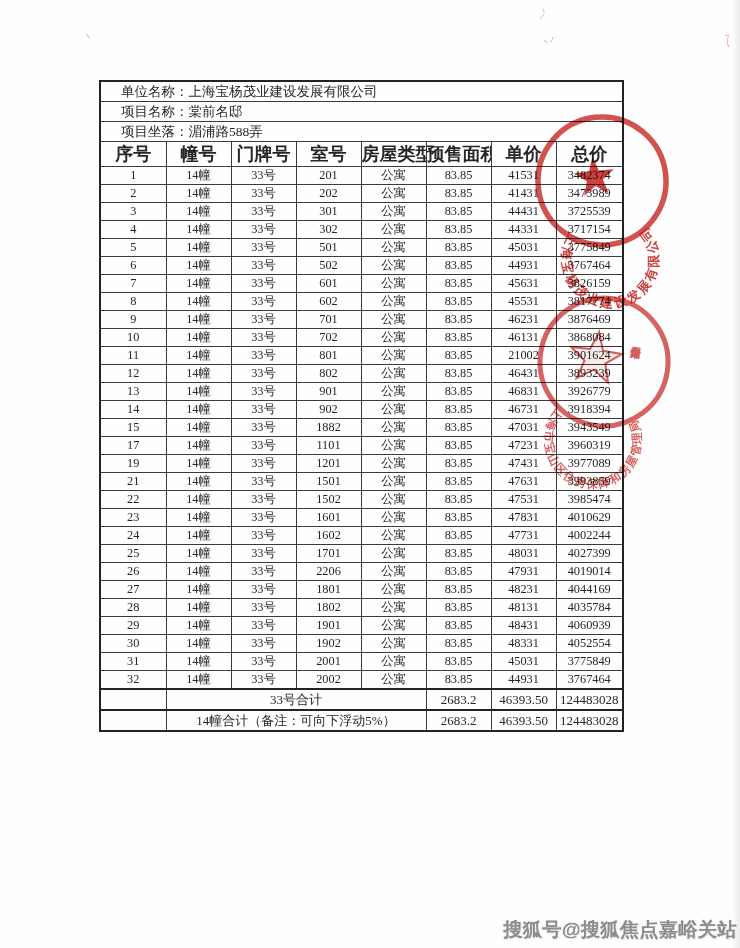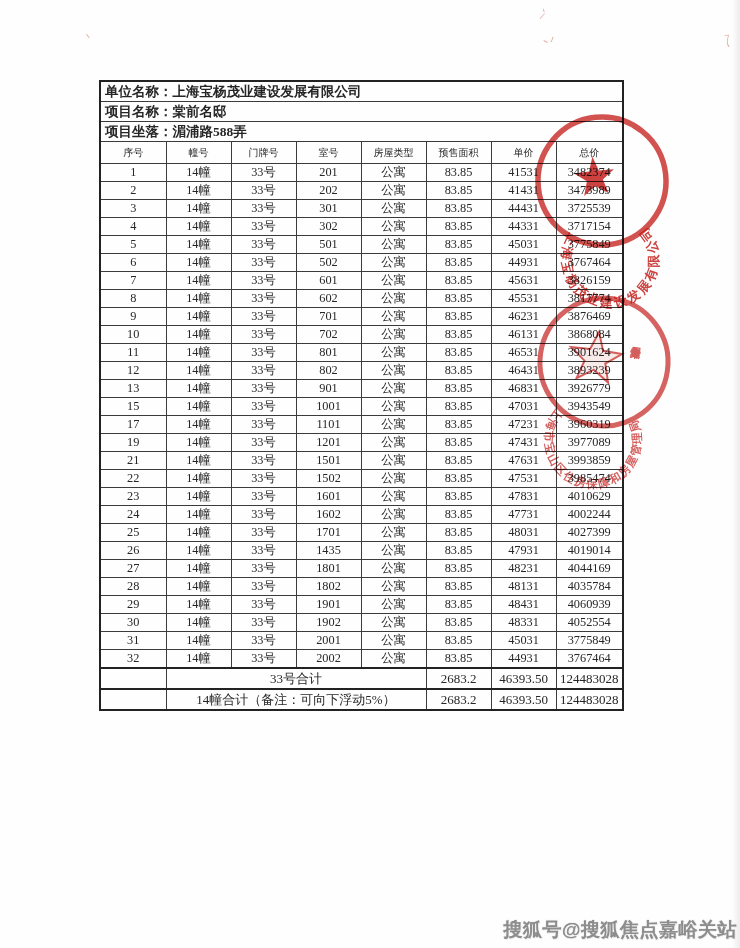--- a/index.html
+++ b/index.html
@@ -7,23 +7,23 @@
        font-family:"Liberation Sans","DejaVu Sans",sans-serif;}
   .page{position:absolute;inset:0;background:#fefefe;}
   .edge-shade{position:absolute;top:0;right:0;width:8px;height:100%;
        background:linear-gradient(to right,rgba(0,0,0,0),rgba(0,0,0,0.07));}
   .doc-table-wrap{position:absolute;left:99px;top:80px;width:523px;}
   table.doc{border-collapse:collapse;width:523px;table-layout:fixed;
        font-family:"Liberation Serif","DejaVu Serif",serif;color:#262626;}
   table.doc{border:2px solid #222;}
   table.doc td,table.doc th{border:1px solid #3b3b3b;text-align:center;padding:0;
        white-space:nowrap;overflow:hidden;}
-  tr.info-row td{height:19px;text-align:left;padding-left:4px;font-weight:bold;
+  tr.info-row td{height:19px;text-align:left;padding-left:20px;font-weight:normal;
        font-size:13.5px;}
-  tr.head-row th{height:21px;font-size:10px;font-weight:normal;}
+  tr.head-row th{height:21px;font-size:18px;font-weight:bold;}
   tr.data-row td{height:15.7px;font-size:12.3px;}
   tr.summary-row td{height:19px;font-size:13px;border-top:2px solid #222;}
   table.doc tr.summary-row:last-child td{border-bottom:2px solid #222;}
   
   .stamp-layer{position:absolute;inset:0;pointer-events:none;mix-blend-mode:multiply;}
   .speck{position:absolute;color:#c0392b;opacity:.4;font-size:11px;pointer-events:none;}
   
   .watermark{position:absolute;top:917px;right:3px;font-size:19px;font-weight:bold;
        letter-spacing:.5px;color:#8d8d8d;
        text-shadow:1px 1px 0 #f2f2f2,2px 2px 2px #ffffff,0 0 1px #777;}
@@ -166,21 +166,21 @@
             <td>46131</td>
             <td>3868084</td>
           </tr>
           <tr class="data-row">
             <td>11</td>
             <td>14幢</td>
             <td>33号</td>
             <td>801</td>
             <td>公寓</td>
             <td>83.85</td>
-            <td>46531</td>
+            <td>21002</td>
             <td>3901624</td>
           </tr>
           <tr class="data-row">
             <td>12</td>
             <td>14幢</td>
             <td>33号</td>
             <td>802</td>
             <td>公寓</td>
             <td>83.85</td>
             <td>46431</td>
@@ -190,24 +190,34 @@
             <td>13</td>
             <td>14幢</td>
             <td>33号</td>
             <td>901</td>
             <td>公寓</td>
             <td>83.85</td>
             <td>46831</td>
             <td>3926779</td>
           </tr>
           <tr class="data-row">
+            <td>14</td>
+            <td>14幢</td>
+            <td>33号</td>
+            <td>902</td>
+            <td>公寓</td>
+            <td>83.85</td>
+            <td>46731</td>
+            <td>3918394</td>
+          </tr>
+          <tr class="data-row">
             <td>15</td>
             <td>14幢</td>
             <td>33号</td>
-            <td>1001</td>
+            <td>1882</td>
             <td>公寓</td>
             <td>83.85</td>
             <td>47031</td>
             <td>3943549</td>
           </tr>
           <tr class="data-row">
             <td>17</td>
             <td>14幢</td>
             <td>33号</td>
             <td>1101</td>
@@ -273,21 +283,21 @@
             <td>1701</td>
             <td>公寓</td>
             <td>83.85</td>
             <td>48031</td>
             <td>4027399</td>
           </tr>
           <tr class="data-row">
             <td>26</td>
             <td>14幢</td>
             <td>33号</td>
-            <td>1435</td>
+            <td>2206</td>
             <td>公寓</td>
             <td>83.85</td>
             <td>47931</td>
             <td>4019014</td>
           </tr>
           <tr class="data-row">
             <td>27</td>
             <td>14幢</td>
             <td>33号</td>
             <td>1801</td>

